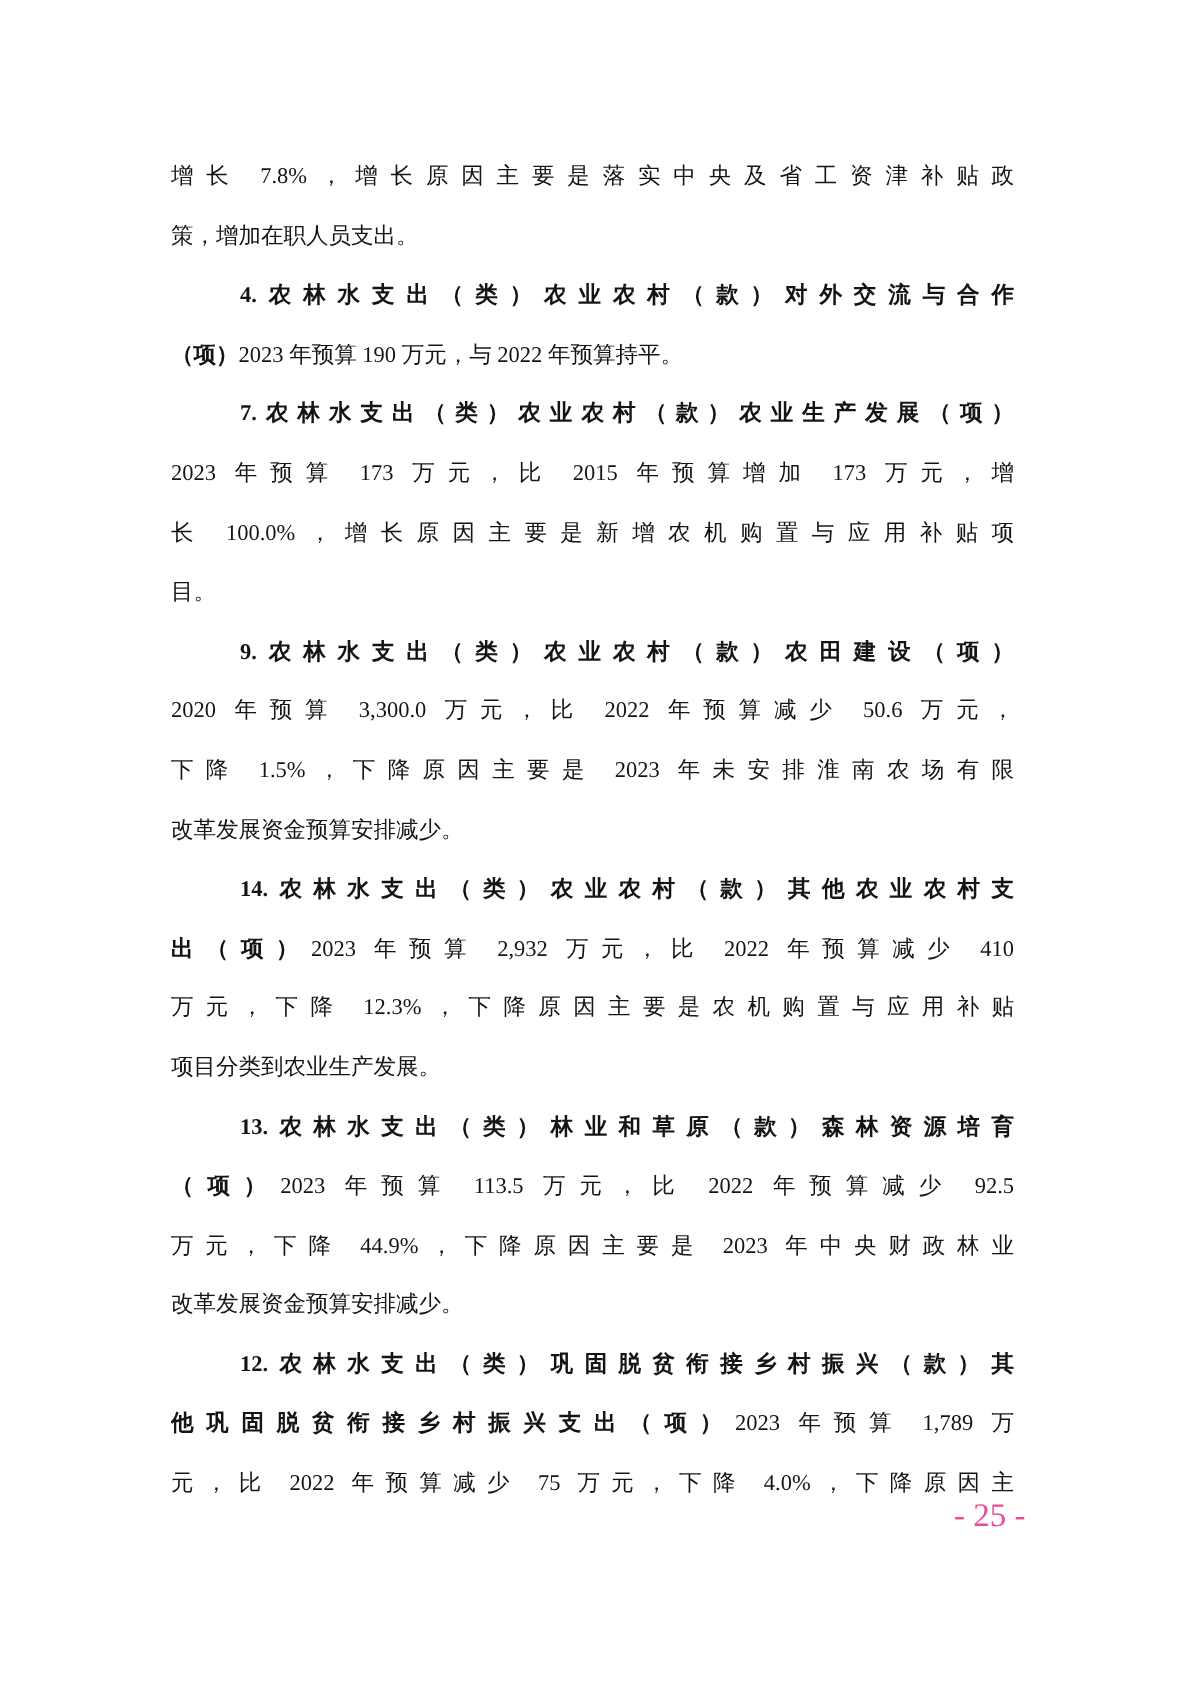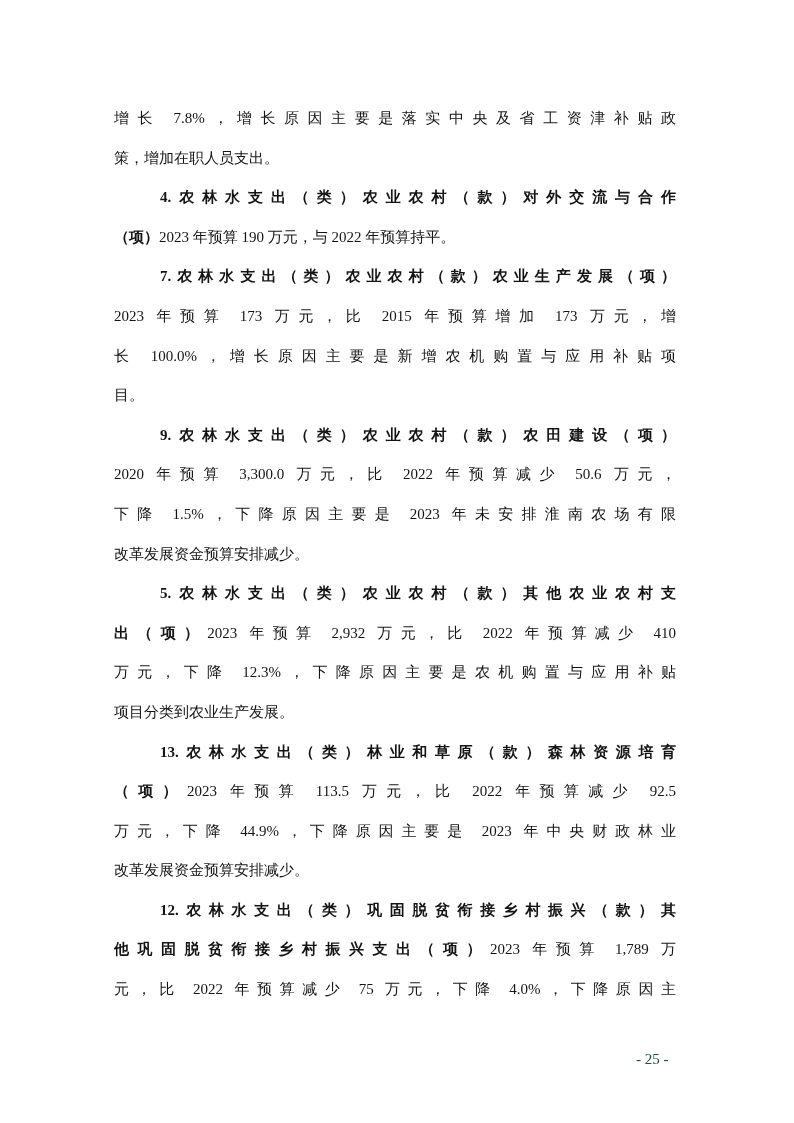--- a/index.html
+++ b/index.html
@@ -28,24 +28,24 @@
   }
   .line.just {
     text-align-last: justify;
     -moz-text-align-last: justify;
   }
   .line.ind { padding-left: 46px; }
   .b { font-weight: 700; }
   .pagenum {
     position: absolute;
     left: 636px;
-    top: 1049px;
-    font-size: 15px;
+    top: 1000px;
+    font-size: 22px;
     line-height: 20px;
-    color: #14532d;
+    color: #ec4899;
   }
 </style>
 </head>
 <body>
 
 <div class="page">
   <div class="textblock">
 
     <div>
       <div class="line just"><span>增长 7.8%，增长原因主要是落实中央及省工资津补贴政</span></div>
@@ -65,21 +65,21 @@
     </div>
 
     <div>
       <div class="line just ind"><span class="b">9.农林水支出（类）农业农村（款）农田建设（项）</span></div>
       <div class="line just"><span>2020 年预算 3,300.0 万元，比 2022 年预算减少 50.6 万元，</span></div>
       <div class="line just"><span>下降 1.5%，下降原因主要是 2023 年未安排淮南农场有限</span></div>
       <div class="line"><span>改革发展资金预算安排减少。</span></div>
     </div>
 
     <div>
-      <div class="line just ind"><span class="b">5.农林水支出（类）农业农村（款）其他农业农村支</span></div>
+      <div class="line just ind"><span class="b">14.农林水支出（类）农业农村（款）其他农业农村支</span></div>
       <div class="line just"><span class="b">出（项）</span><span>2023 年预算 2,932 万元，比 2022 年预算减少 410</span></div>
       <div class="line just"><span>万元，下降 12.3%，下降原因主要是农机购置与应用补贴</span></div>
       <div class="line"><span>项目分类到农业生产发展。</span></div>
     </div>
 
     <div>
       <div class="line just ind"><span class="b">13.农林水支出（类）林业和草原（款）森林资源培育</span></div>
       <div class="line just"><span class="b">（项）</span><span>2023 年预算 113.5 万元，比 2022 年预算减少 92.5</span></div>
       <div class="line just"><span>万元，下降 44.9%，下降原因主要是 2023 年中央财政林业</span></div>
       <div class="line"><span>改革发展资金预算安排减少。</span></div>

